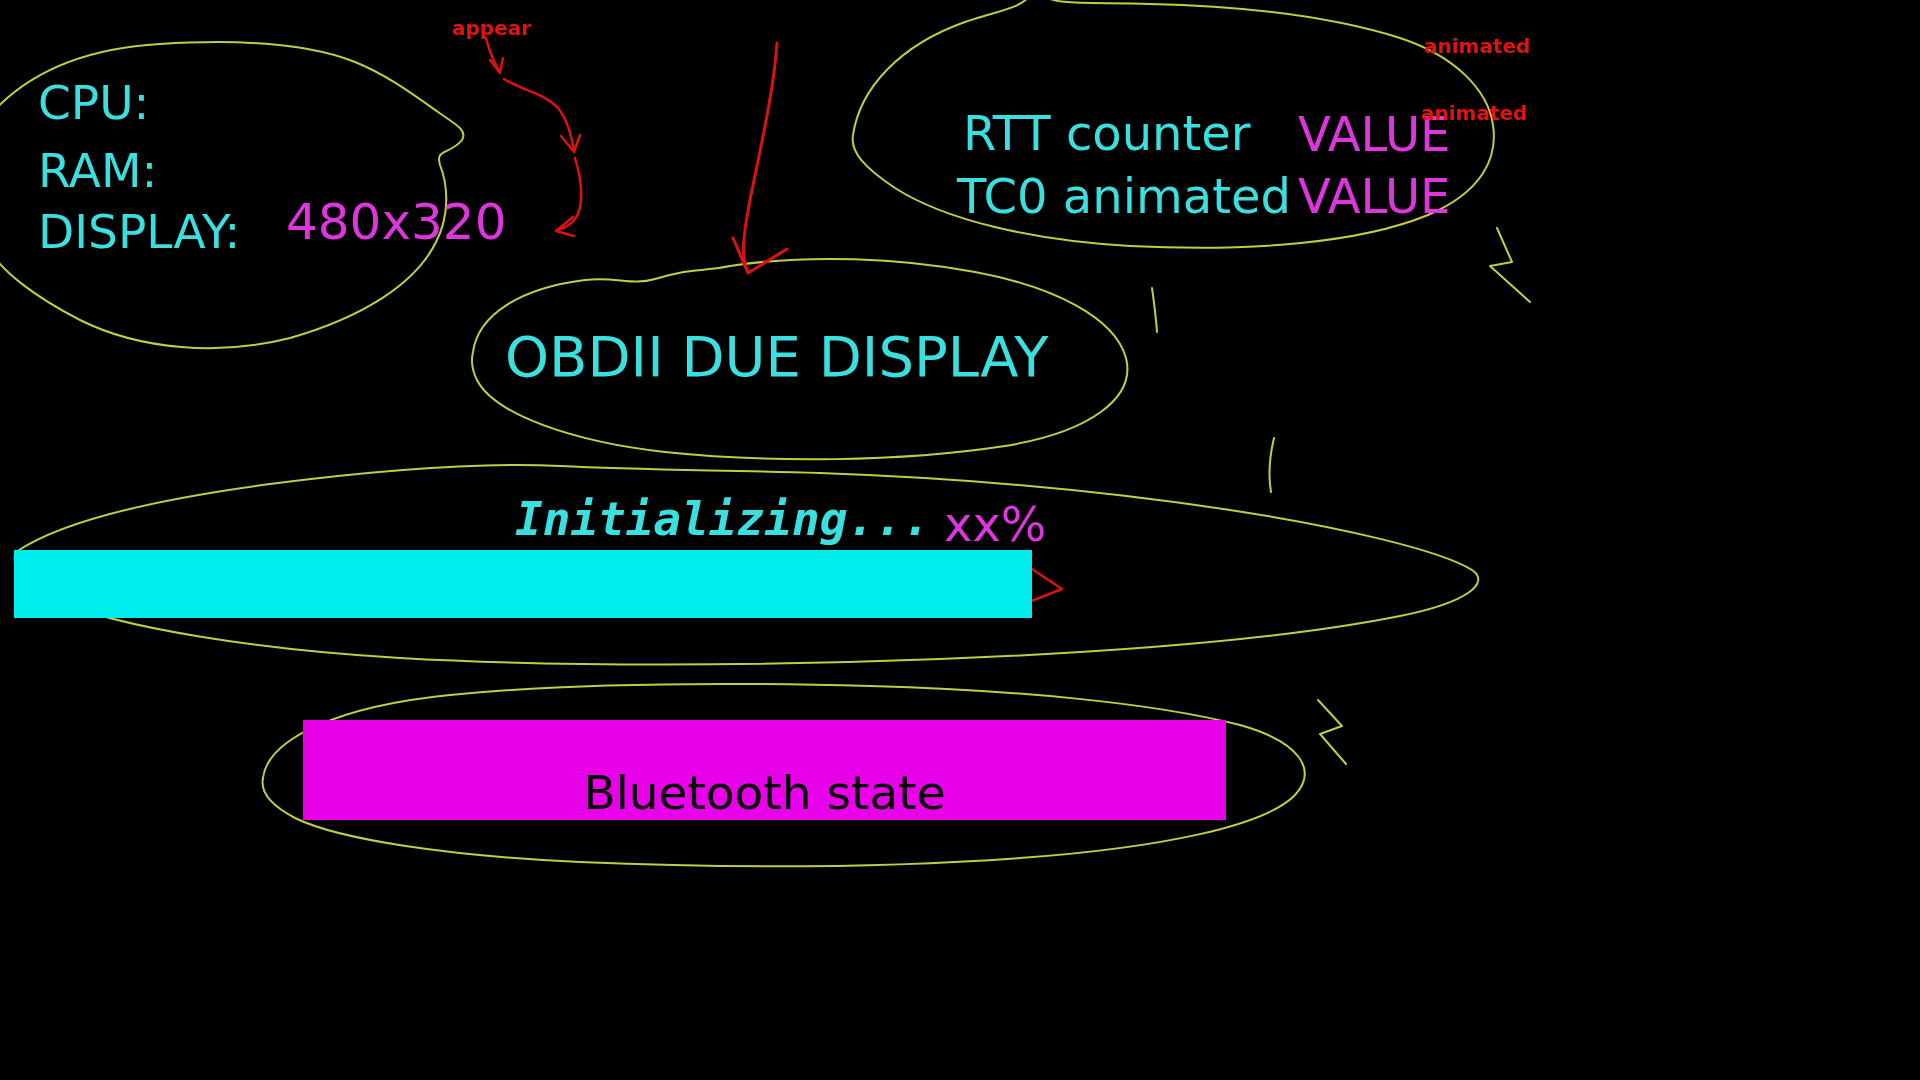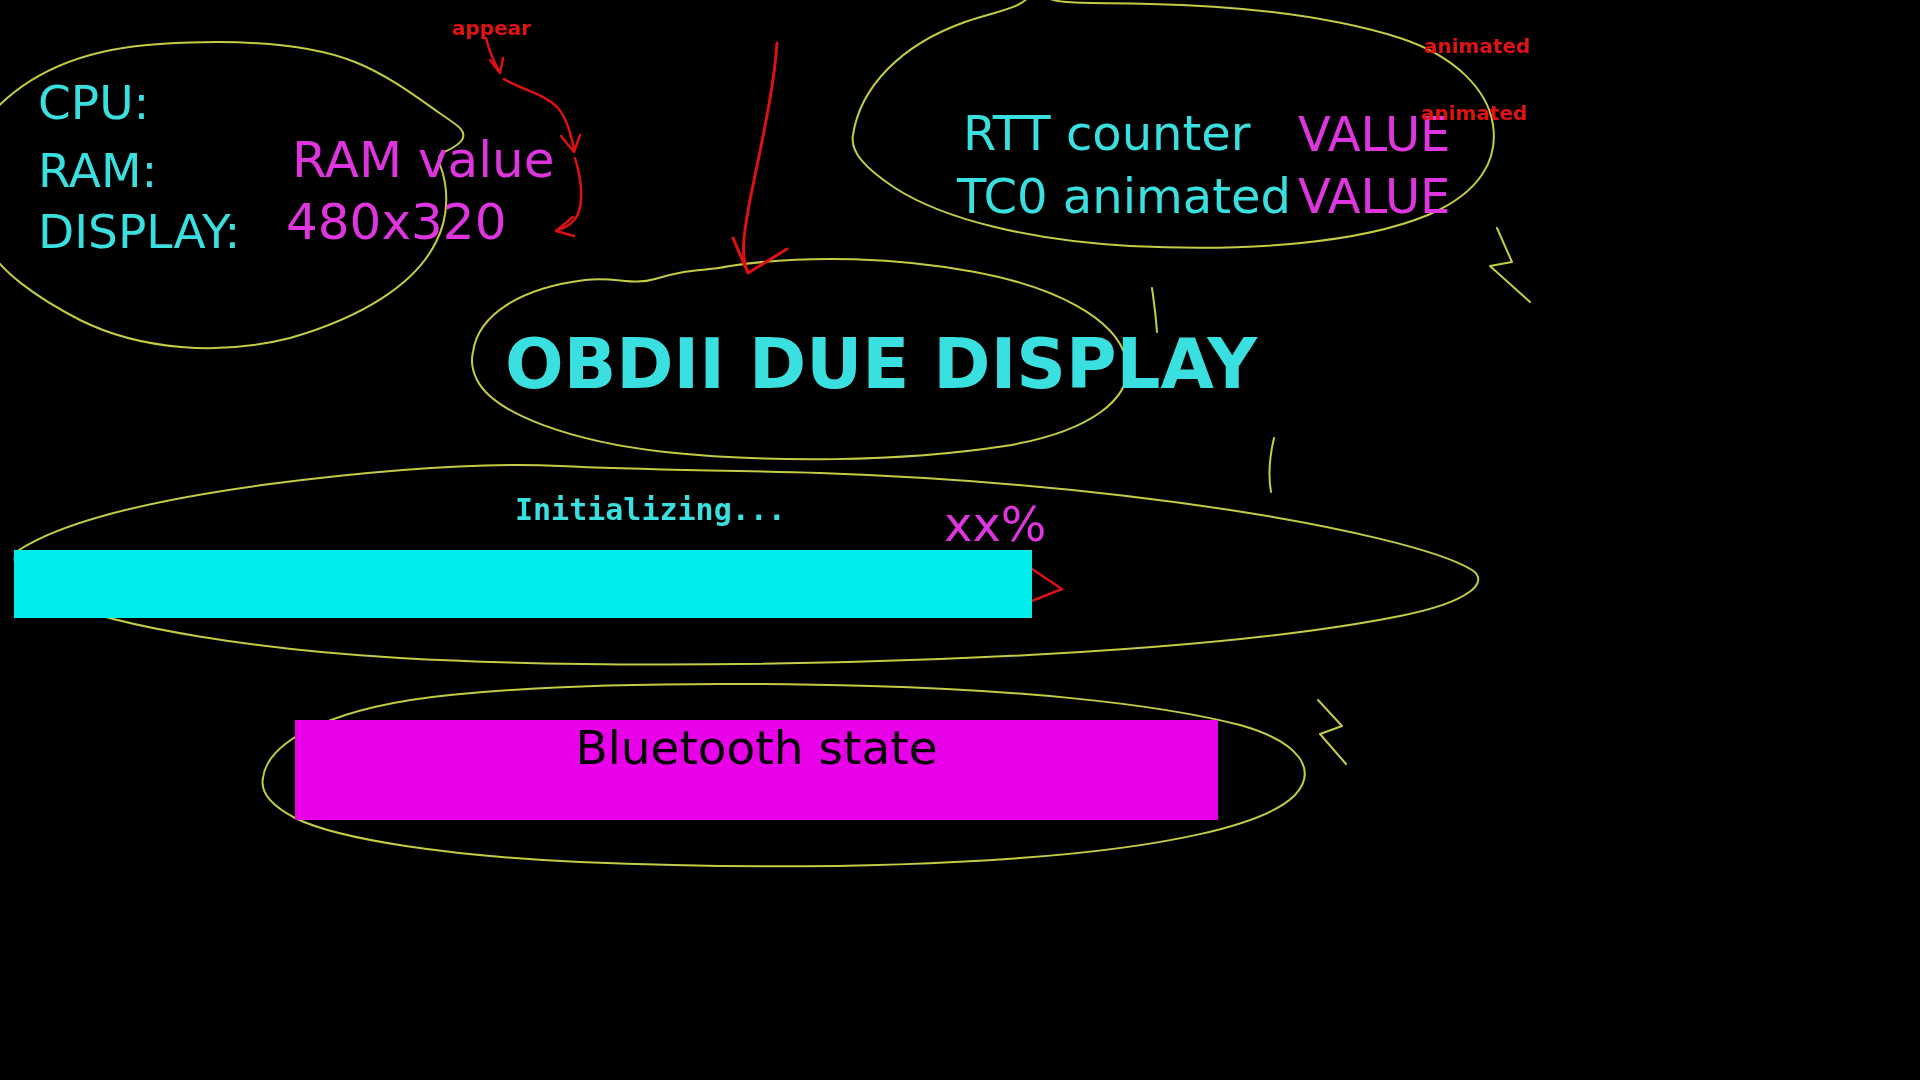--- a/index.html
+++ b/index.html
@@ -15,37 +15,37 @@
     overflow: hidden;
     font-family: "DejaVu Sans", "Liberation Sans", sans-serif;
   }
   .abs { position: absolute; white-space: nowrap; }
   .txt-cyan    { color: #3adfe0; }
   .txt-magenta { color: #df35df; }
   .txt-red     { color: #e01212; }
   .label-lg  { font-size: 47px; }
   .value-lg  { font-size: 50px; }
   .counter-lg{ font-size: 48px; margin-top: 48px; }
-  .title-lg  { font-size: 69px; font-weight: bold; }
+  .title-lg  { font-size: 56px; }
   .note-sm   { font-size: 20px; font-weight: bold; }
-  .mono      { font-family: "DejaVu Sans Mono", "Liberation Mono", monospace; font-size: 30px; font-weight: bold; }
+  .mono      { font-family: "DejaVu Sans Mono", "Liberation Mono", monospace; font-size: 46px; font-weight: bold; font-style: italic; }
   .pct       { font-size: 48px; }
   .progress-bar {
     position: absolute;
     left: 14px; top: 550px;
     width: 1018px; height: 68px;
     background: #00eded;
   }
   .bt-box {
     position: absolute;
-    left: 295px; top: 720px;
+    left: 303px; top: 720px;
     width: 923px; height: 100px;
     background: #e800e8;
     display: flex;
-    align-items: flex-start;
+    align-items: flex-end;
     justify-content: center;
   }
   .bt-box span {
     color: #000000;
     font-size: 47px;
   }
   .annotation-layer {
     position: absolute;
     left: 0; top: 0;
     width: 1920px; height: 1080px;
@@ -81,21 +81,20 @@
     <path class="r-pen-thin" d="M 486 38 C 489 50 493 60 499 71 M 490 60 L 500 73 L 503 58"></path>
     <path class="r-pen-thin" d="M 504 79 C 522 90 543 93 557 107 C 567 118 571 135 574 149 M 561 136 L 574 152 L 580 135"></path>
     <path class="r-pen-thin" d="M 575 158 C 581 178 584 198 578 214 C 574 223 566 228 557 230 M 573 217 L 556 231 L 574 236"></path>
     <path class="r-pen" d="M 777 43 C 774 90 760 150 750 200 C 744 232 740 256 748 272 M 733 238 L 748 273 L 787 249"></path>
     <path class="r-pen-thin" d="M 241 588 C 330 579 430 574 495 579 C 525 581 548 591 590 591 C 650 591 720 583 790 581 C 860 578 930 571 985 568 C 1000 567 1013 567 1022 568 M 1020 561 L 1062 589 L 1014 608"></path>
   </svg>
 
   <span class="abs txt-cyan label-lg" style="left:38px; top:75px">CPU:</span>
 
   <span class="abs txt-cyan label-lg" style="left:38px; top:143px">RAM:</span>
-  <span class="abs txt-magenta value-lg" style="left:292px; top:131px">RAM value</span>
 
   <span class="abs txt-cyan label-lg" style="left:38px; top:204px">DISPLAY:</span>
   <span class="abs txt-magenta value-lg" style="left:286px; top:193px">480x320</span>
 
   <span class="abs txt-red note-sm" style="left:452px; top:16px">appear</span>
 
   <span class="abs txt-cyan counter-lg" style="left:963px; top:57px">RTT counter</span>
   <span class="abs txt-magenta counter-lg" style="left:1298px; top:58px">VALUE</span>
   <span class="abs txt-red note-sm" style="left:1424px; top:34px">animated</span>
 

